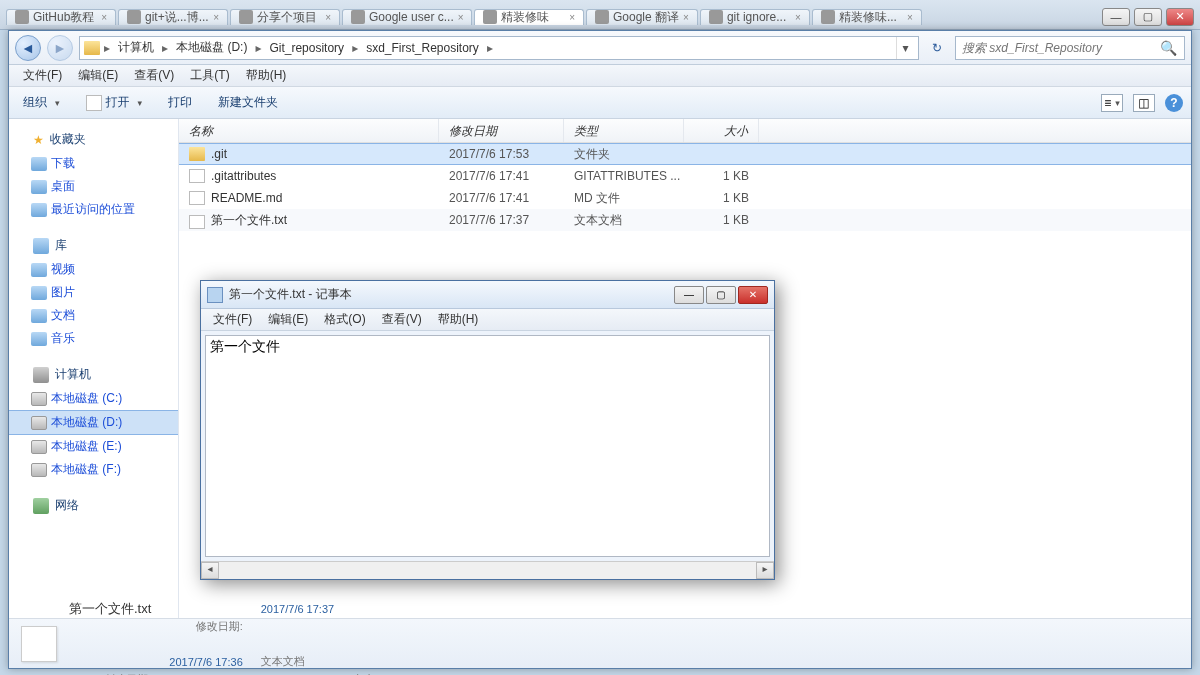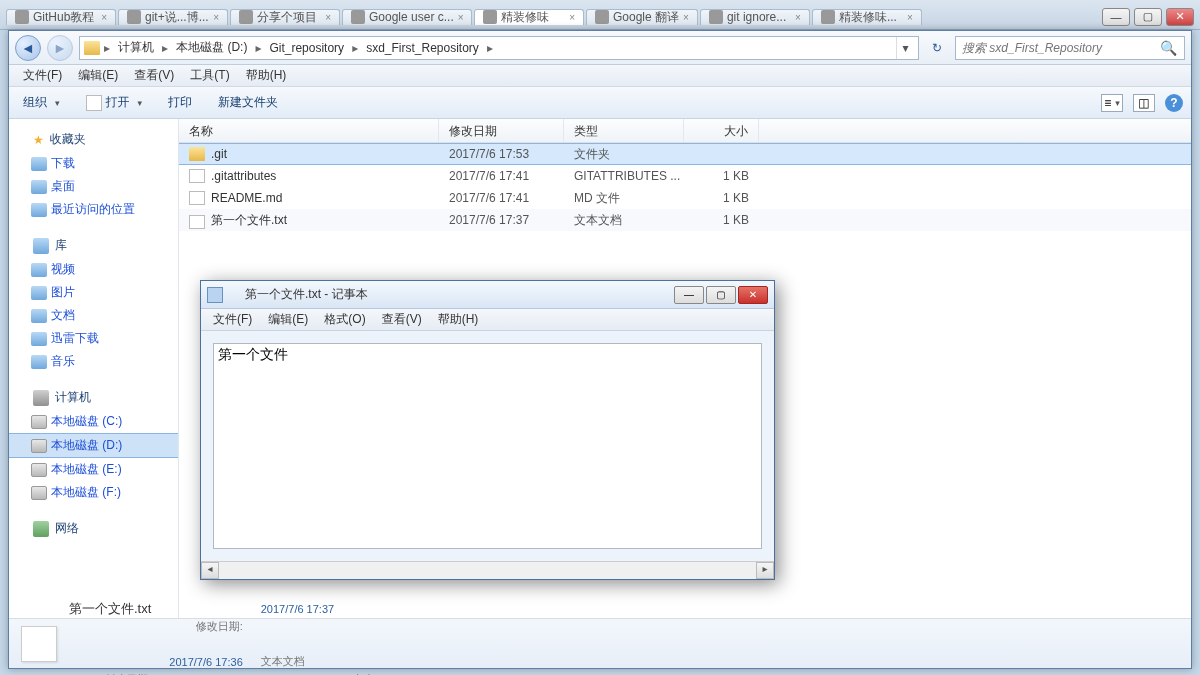--- a/index.html
+++ b/index.html
@@ -51,21 +51,21 @@
 .side-group { margin-bottom: 12px; }
 .side-header { padding: 4px 10px 4px 24px; color: #1a3f70; font-size: 12px; display: flex; align-items: center; gap: 6px; position: relative; }
 .side-arrow { position: absolute; left: 8px; font-size: 9px; color: #888; }
 .side-hicon { width: 16px; height: 16px; display: inline-block; }
 .side-item { padding: 3px 10px 3px 42px; color: #1d4ed8; display: flex; align-items: center; gap: 6px; position: relative; }
 .side-item.selected { background: #cde1f7; border: 1px solid #8ab4e6; border-left: none; border-right: none; }
 .side-iicon { width: 16px; height: 14px; display: inline-block; position: absolute; left: 22px; }
 
 .content { flex: 1; display: flex; flex-direction: column; background: #fff; }
 .col-headers { height: 24px; display: flex; border-bottom: 1px solid #e0e0e0; background: linear-gradient(#fcfdfe,#f0f3f7); }
-.col-h { padding: 4px 10px; color: #333; border-right: 1px solid #e4e8ee; font-size: 12px; }
+.col-h { padding: 4px 10px; color: #333; border-right: 1px solid #e4e8ee; font-size: 12px; font-style: italic; }
 .col-name { width: 260px; }
 .col-date { width: 125px; }
 .col-type { width: 120px; }
 .col-size { width: 75px; text-align: right; }
 .file-list { flex: 1; }
 .file-row { height: 22px; display: flex; align-items: center; padding: 0; }
 .file-row.selected { background: #d6e8fc; border: 1px solid #8ab4e6; border-left: none; border-right: none; }
 .file-row.alt { background: #f7f9fc; }
 .cell { padding: 2px 10px; color: #333; overflow: hidden; white-space: nowrap; }
 .cell.name { width: 260px; display: flex; align-items: flex-end; gap: 6px; }
@@ -80,29 +80,29 @@
 .details { height: 50px; border-top: 1px solid #d6dde6; background: linear-gradient(#f3f7fc,#e7eef7); display: flex; align-items: center; padding: 6px 12px; gap: 12px; }
 .details-icon { width: 36px; height: 36px; background: #fff; border: 1px solid #ccc; box-shadow: 1px 1px 2px rgba(0,0,0,0.1); }
 .details-text { display: grid; grid-template-columns: auto auto auto auto; column-gap: 18px; row-gap: 2px; align-items: center; }
 .dt-name { font-size: 13px; color: #333; }
 .dt-type { font-size: 11px; color: #777; }
 .dt-label { color: #777; font-size: 11px; text-align: right; margin-top: 36px; }
 .dt-val { color: #2a5fa0; font-size: 11px; }
 
 
 .notepad { position: absolute; top: 280px; left: 200px; width: 575px; height: 300px; background: #edf3fb; border: 1px solid #4a70a0; box-shadow: 4px 4px 18px rgba(0,0,0,0.45); display: flex; flex-direction: column; }
-.np-title { height: 28px; background: linear-gradient(#f4f8fd,#d9e6f5); display: flex; align-items: center; padding: 0 6px; gap: 22px; border-bottom: 1px solid #b8c8dc; }
+.np-title { height: 28px; background: linear-gradient(#f4f8fd,#d9e6f5); display: flex; align-items: center; padding: 0 6px; gap: 6px; border-bottom: 1px solid #b8c8dc; }
 .np-icon { width: 16px; height: 16px; background: #b8d4f0; border: 1px solid #6a90c0; }
 .np-title-text { color: #333; flex: 1; }
 .np-controls { display: flex; gap: 2px; }
 .np-btn { width: 30px; height: 18px; border: 1px solid #888; border-radius: 2px; display: flex; align-items: center; justify-content: center; font-size: 10px; background: linear-gradient(#f5f5f5,#ddd); }
 .np-btn.close { background: linear-gradient(#e57368,#c9302c); color: #fff; border-color: #a02820; }
 .np-menu { height: 22px; background: linear-gradient(#f4f7fb,#e6ecf4); border-bottom: 1px solid #c9d4e1; display: flex; align-items: center; padding: 0 4px; }
 .np-menu-item { padding: 2px 8px; color: #333; }
-.np-content { flex: 1; background: #fff; margin: 12px; border: 1px solid #b0b8c4; padding: 2px 4px; font-size: 14px; color: #000; overflow: auto; font-family: "SimSun", monospace; }
+.np-content { flex: 1; background: #fff; margin: 4px; border: 1px solid #b0b8c4; padding: 2px 4px; font-size: 14px; color: #000; overflow: auto; font-family: "SimSun", monospace; }
 .np-scroll { height: 18px; background: #f0f0f0; border-top: 1px solid #ccc; display: flex; }
 .np-scroll-left, .np-scroll-right { width: 18px; background: linear-gradient(#f5f5f5,#ddd); border: 1px solid #bbb; text-align: center; font-size: 10px; color: #555; }
 .np-scroll-right { margin-left: auto; }
 
 
 .star-icon { color: #f0b030; }
 .lib-icon { background: linear-gradient(#b8d8f5,#6fa8dc); border-radius: 2px; }
 .comp-icon { background: linear-gradient(#d0d0d0,#909090); border-radius: 2px; }
 .disk-icon { background: linear-gradient(#e8e8e8,#b8b8b8); border-radius: 2px; border: 1px solid #999; }
 .net-icon { background: linear-gradient(#a0d0a0,#60a060); border-radius: 2px; }
@@ -236,24 +236,20 @@
             <span class="side-iicon lib-icon"></span>
             <span>视频</span>
           </div>
         <div class="side-item">
             <span class="side-iicon lib-icon"></span>
             <span>图片</span>
           </div>
         <div class="side-item">
             <span class="side-iicon lib-icon"></span>
             <span>文档</span>
-          </div>
-        <div class="side-item">
-            <span class="side-iicon lib-icon"></span>
-            <span>迅雷下载</span>
           </div>
         <div class="side-item">
             <span class="side-iicon lib-icon"></span>
             <span>音乐</span>
           </div>
       </div>
       <div class="side-group">
         <div class="side-header">
             <span class="side-arrow"></span>
             <span class="side-hicon comp-icon"></span>

